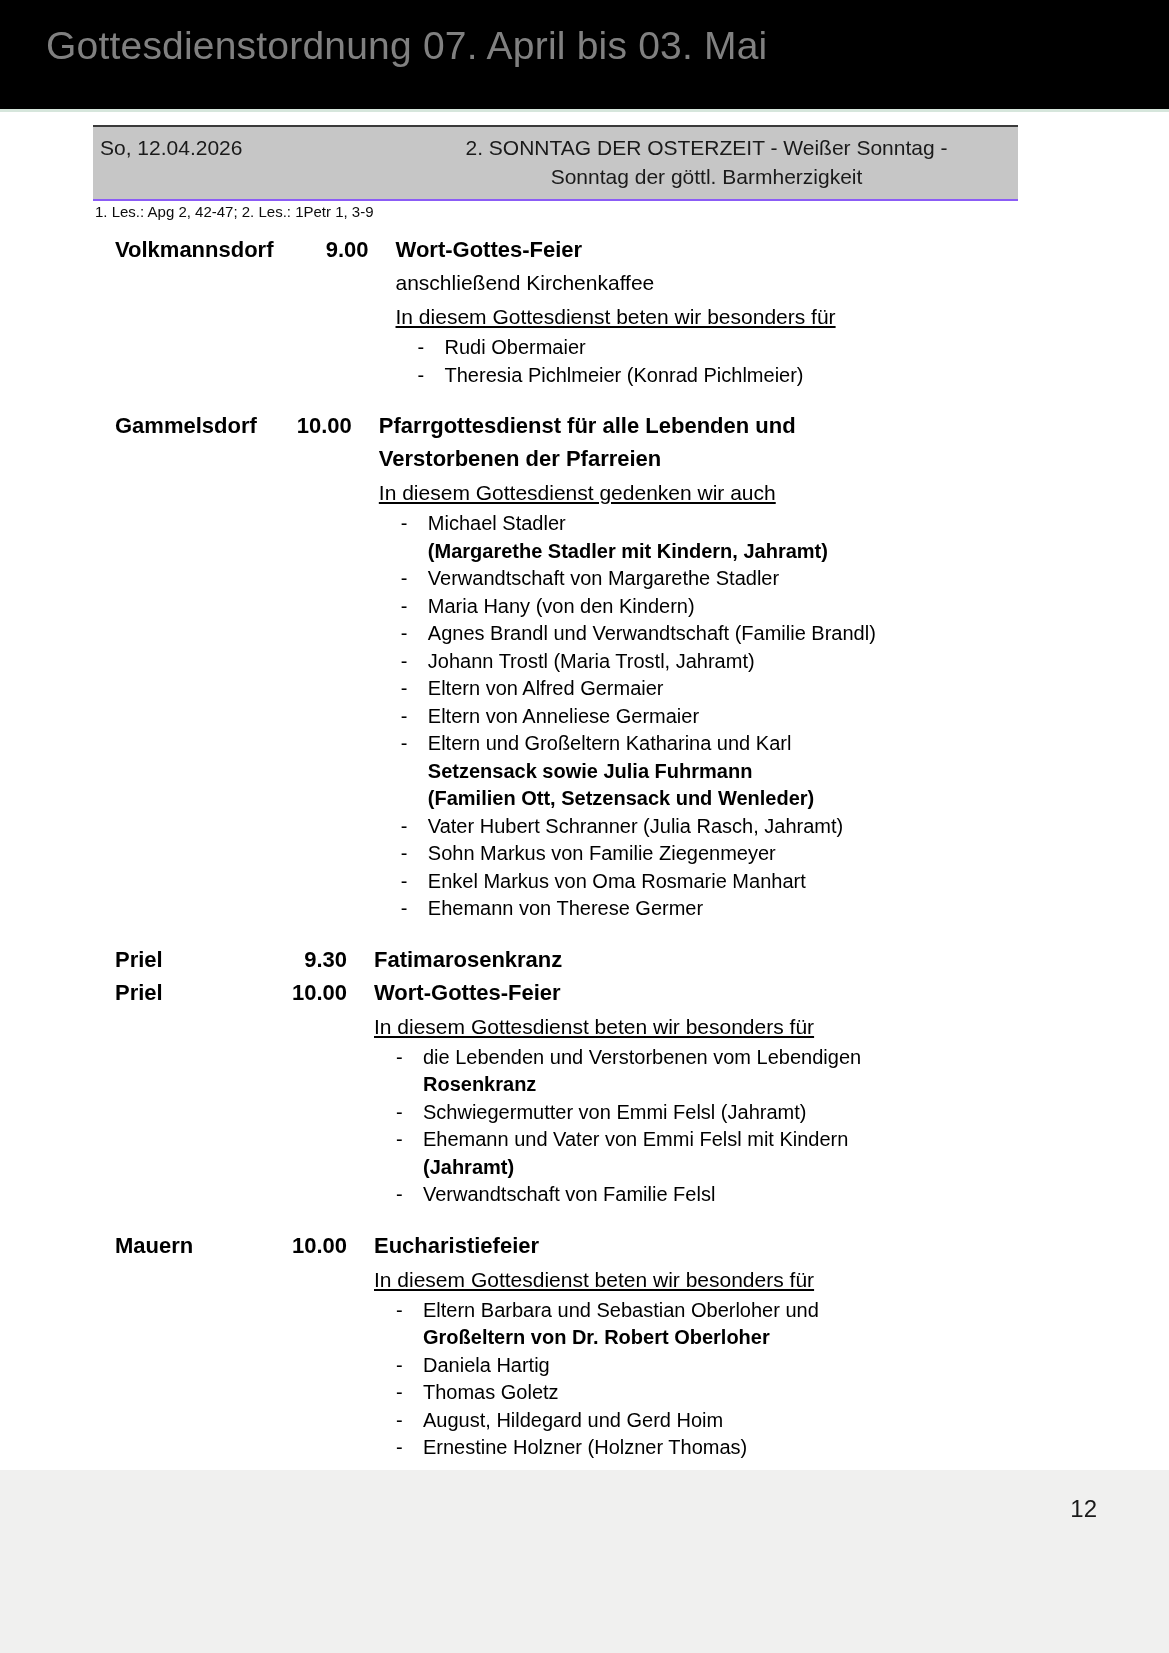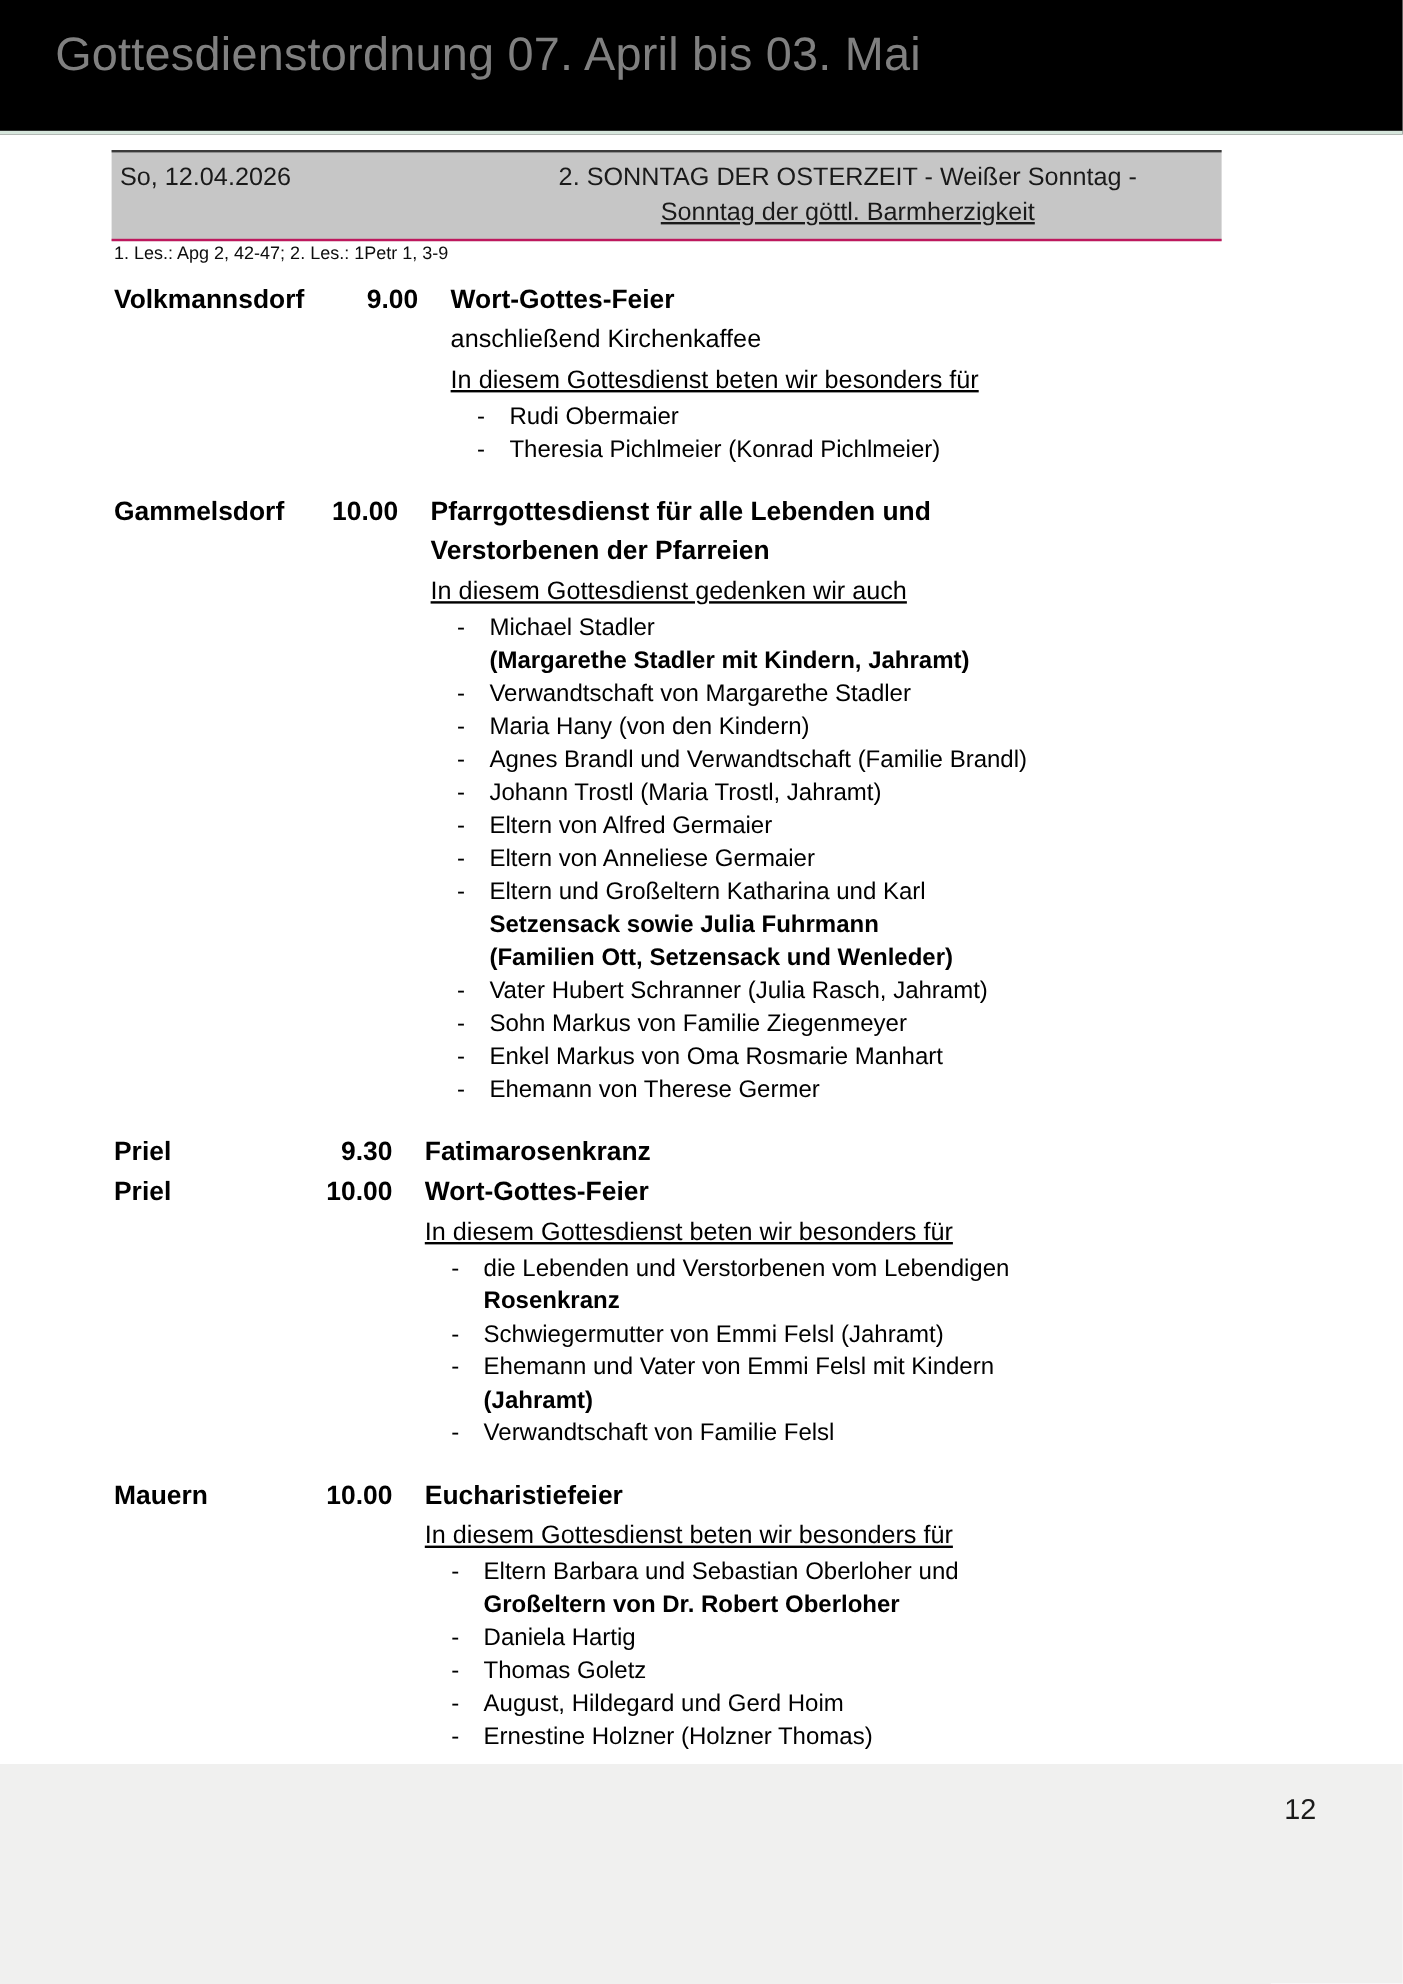--- a/index.html
+++ b/index.html
@@ -51,21 +51,21 @@
 
   
   .day-header {
     position: absolute;
     left: 93px;
     top: 10px;
     width: 925px;
     box-sizing: border-box;
     background: #c6c6c6;
     border-top: 2px solid #3a3a3a;
-    border-bottom: 2px solid #be185d;
+    border-bottom: 2px solid #8b5cf6;
     padding: 6px 0 8px 0;
     display: flex;
     align-items: flex-start;
   }
   .day-date {
     flex: 0 0 302px;
     padding-left: 7px;
     font-size: 21px;
     line-height: 29px;
     color: #1a1a1a;
@@ -73,40 +73,40 @@
   }
   .day-title {
     flex: 1 1 auto;
     font-size: 21px;
     line-height: 29px;
     color: #1a1a1a;
     text-align: center;
   }
   .day-title .line2 {
     display: block;
-    text-decoration: underline;
   }
 
   
   .readings {
     position: absolute;
     left: 95px;
     top: 87px;
     font-size: 15px;
     line-height: 19px;
     color: #0d0d0d;
     white-space: nowrap;
   }
 
   
   .services {
     position: absolute;
     left: 0;
     top: 118px;
     width: 1005px;
+    padding-left: 20px;
   }
   .service {
     position: relative;
     display: block;
     margin-bottom: 20px;
   }
   .service.tight {
     margin-bottom: 0;
   }
   .service-row {

